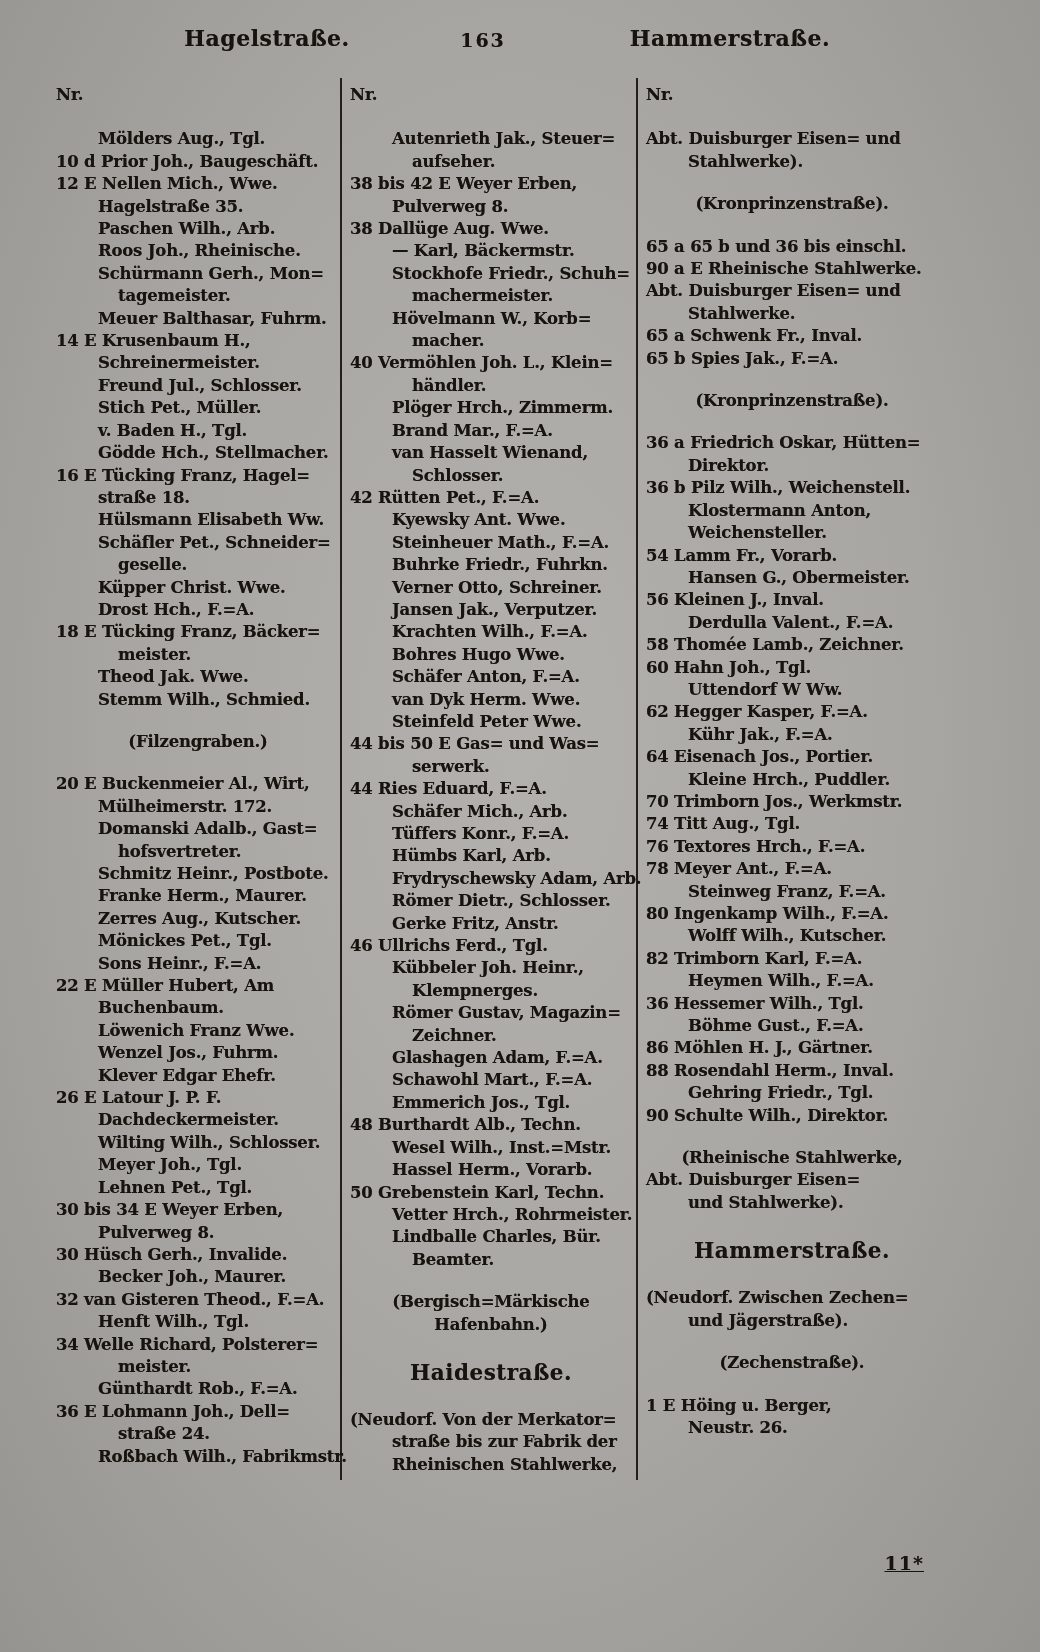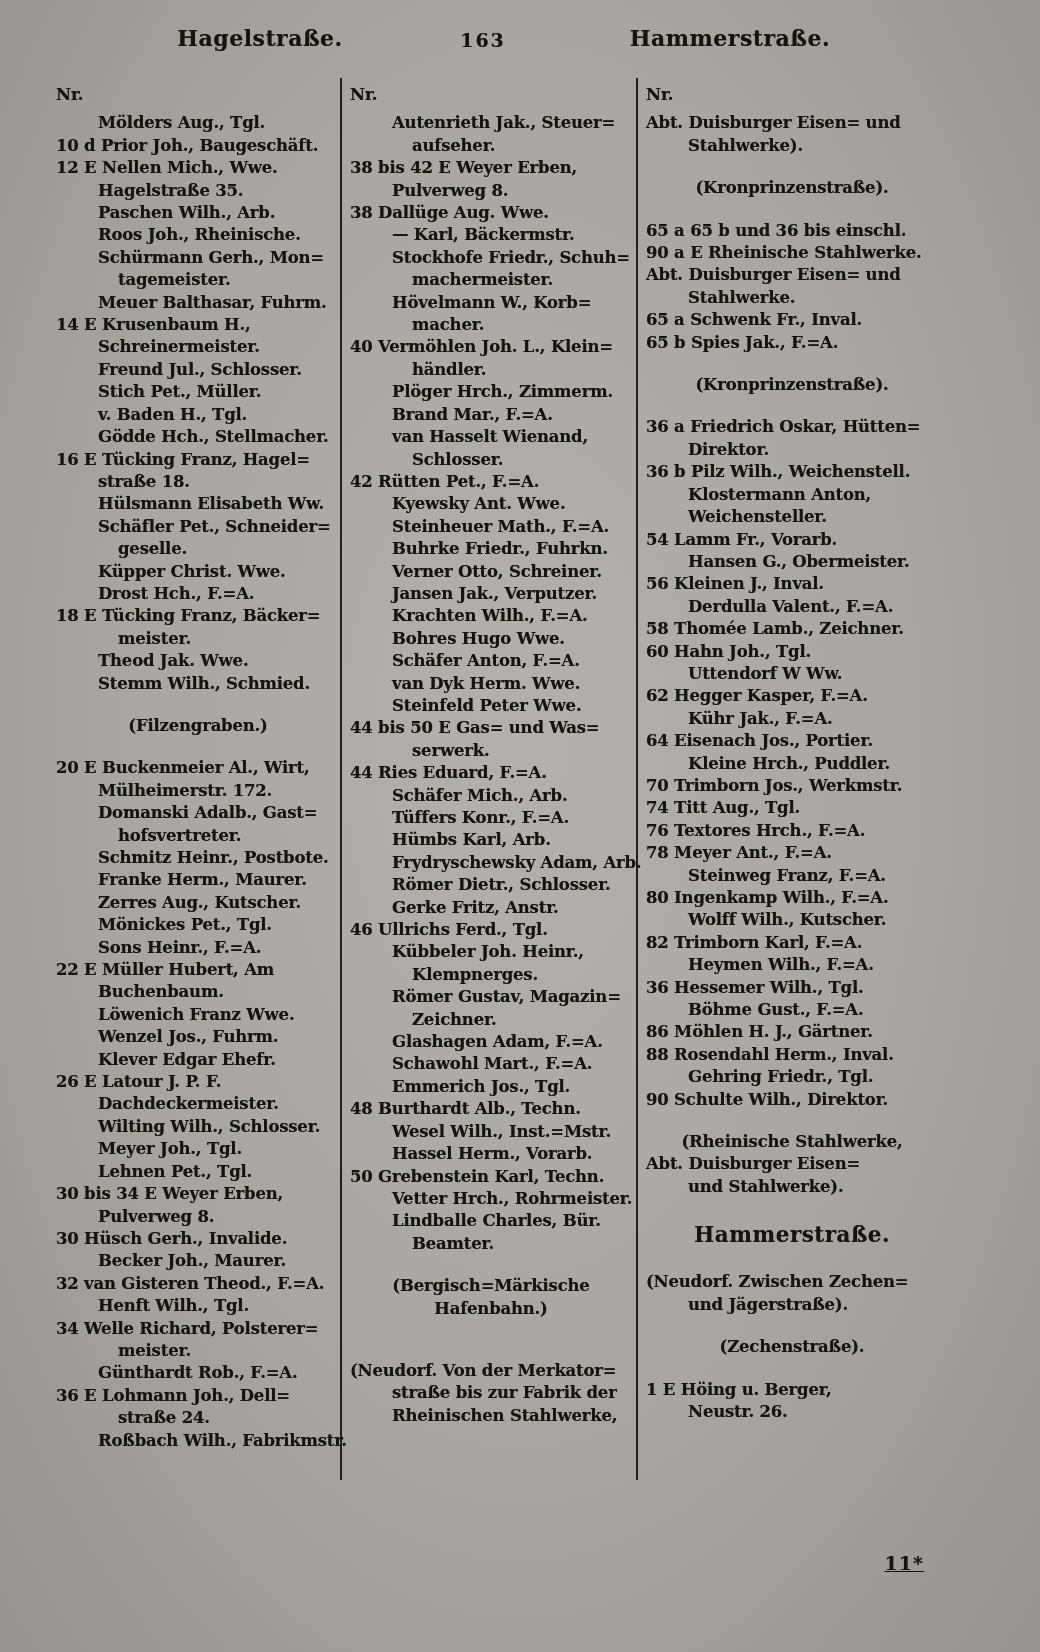--- a/index.html
+++ b/index.html
@@ -8,31 +8,31 @@
     width: 1040px; height: 1652px;
     background: radial-gradient(ellipse at 50% 45%, #b3b1ad 0%, #a8a6a2 55%, #969490 100%);
     font-family: "DejaVu Serif", serif;
     font-weight: 700;
     color: #17130e;
     position: relative;
     overflow: hidden;
     text-shadow: 0 0 0.5px rgba(25,18,10,0.55);
   }
   .hdr-street { position: absolute; top: 25px; transform: translateX(-50%); font-size: 22px; letter-spacing: 0.5px; white-space: nowrap; }
-  .hdr-left  { left: 260px; }
+  .hdr-left  { left: 267px; }
   .hdr-right { left: 730px; }
   .hdr-page  { position: absolute; top: 29px; left: 483px; transform: translateX(-50%); font-size: 19px; font-weight: 700; letter-spacing: 2px; }
   .rule { position: absolute; top: 78px; width: 2px; height: 1402px; background: #242019; }
   .rule-1 { left: 340px; }
   .rule-2 { left: 636px; }
   .col { position: absolute; top: 84px; font-size: 16.5px; line-height: 22.4px; letter-spacing: -0.2px; }
   .col1 { left: 56px;  width: 284px; }
   .col2 { left: 350px; width: 282px; }
   .col3 { left: 646px; width: 292px; }
-  .nr { margin-bottom: 6px; }
+  .nr { margin-bottom: 22px; }
   .ln   { white-space: nowrap; }
   .e    { padding-left: 42px; }
   .c    { padding-left: 62px; }
   .ctr  { text-align: center; }
   .h    { text-align: center; font-size: 21.5px; line-height: 27px; margin: 3px 0; letter-spacing: 0.5px; }
   .gap  { height: 20px; }
   .footer { position: absolute; top: 1552px; right: 116px; font-size: 19px; letter-spacing: 1px; text-decoration: underline; }
 </style>
 </head>
 <body>
@@ -163,20 +163,21 @@
         <div class="ln e">Wesel Wilh., Inst.=Mstr.</div>
         <div class="ln e">Hassel Herm., Vorarb.</div>
         <div class="ln n">50 Grebenstein Karl, Techn.</div>
         <div class="ln e">Vetter Hrch., Rohrmeister.</div>
         <div class="ln e">Lindballe Charles, Bür.</div>
         <div class="ln c">Beamter.</div>
         <div class="ln gap"></div>
         <div class="ln ctr">(Bergisch=Märkische</div>
         <div class="ln ctr">Hafenbahn.)</div>
         <div class="ln gap"></div>
+        <div class="ln h">Haidestraße.</div>
         <div class="ln gap"></div>
         <div class="ln n">(Neudorf. Von der Merkator=</div>
         <div class="ln e">straße bis zur Fabrik der</div>
         <div class="ln e">Rheinischen Stahlwerke,</div>
       </div>
   </div>
 
   <div class="col col3">
     <div class="nr">Nr.</div>
     <div>

